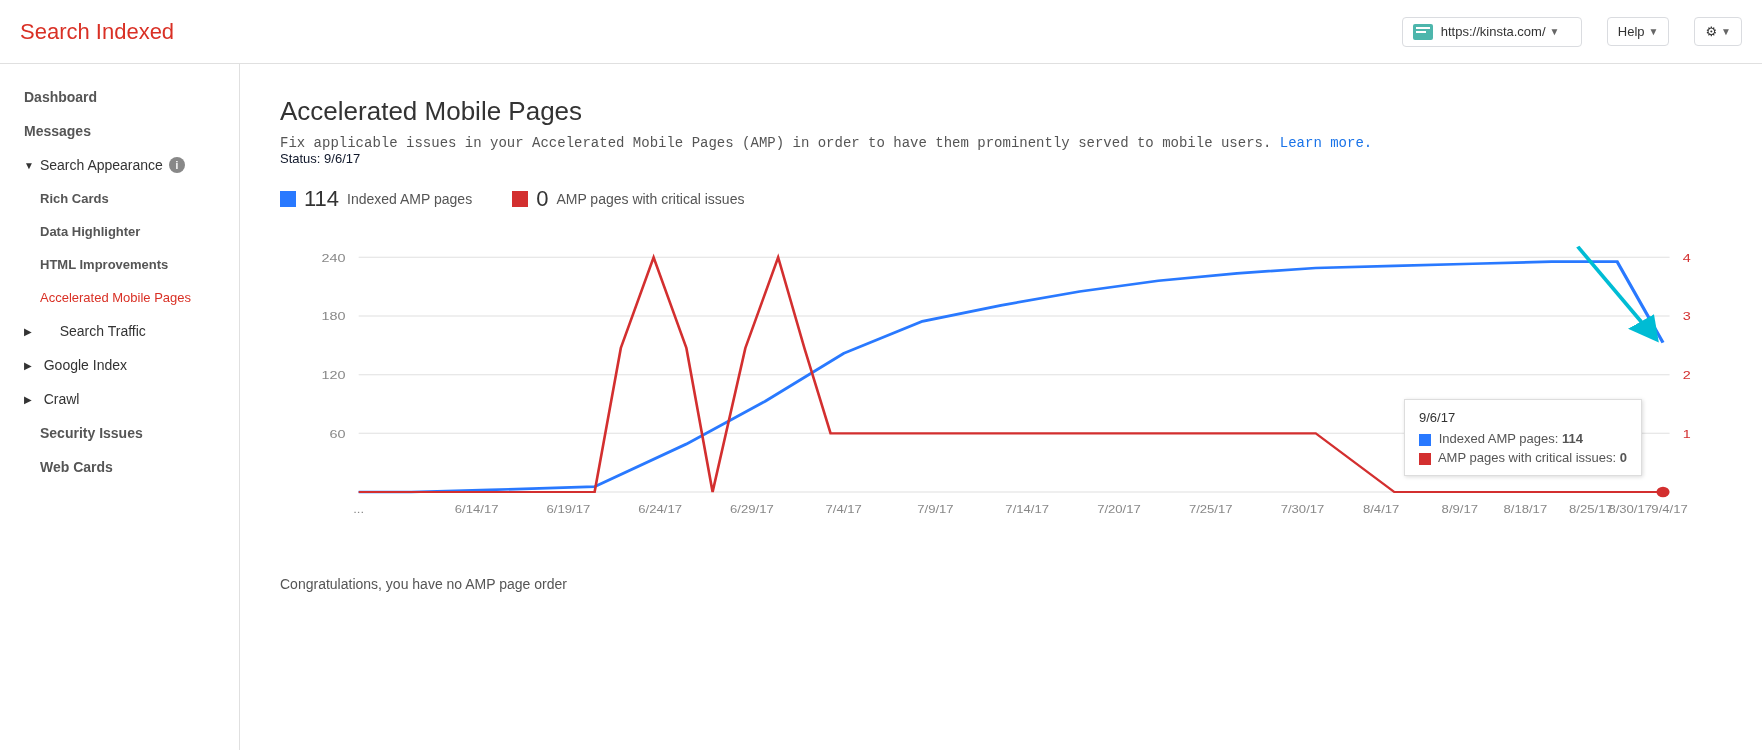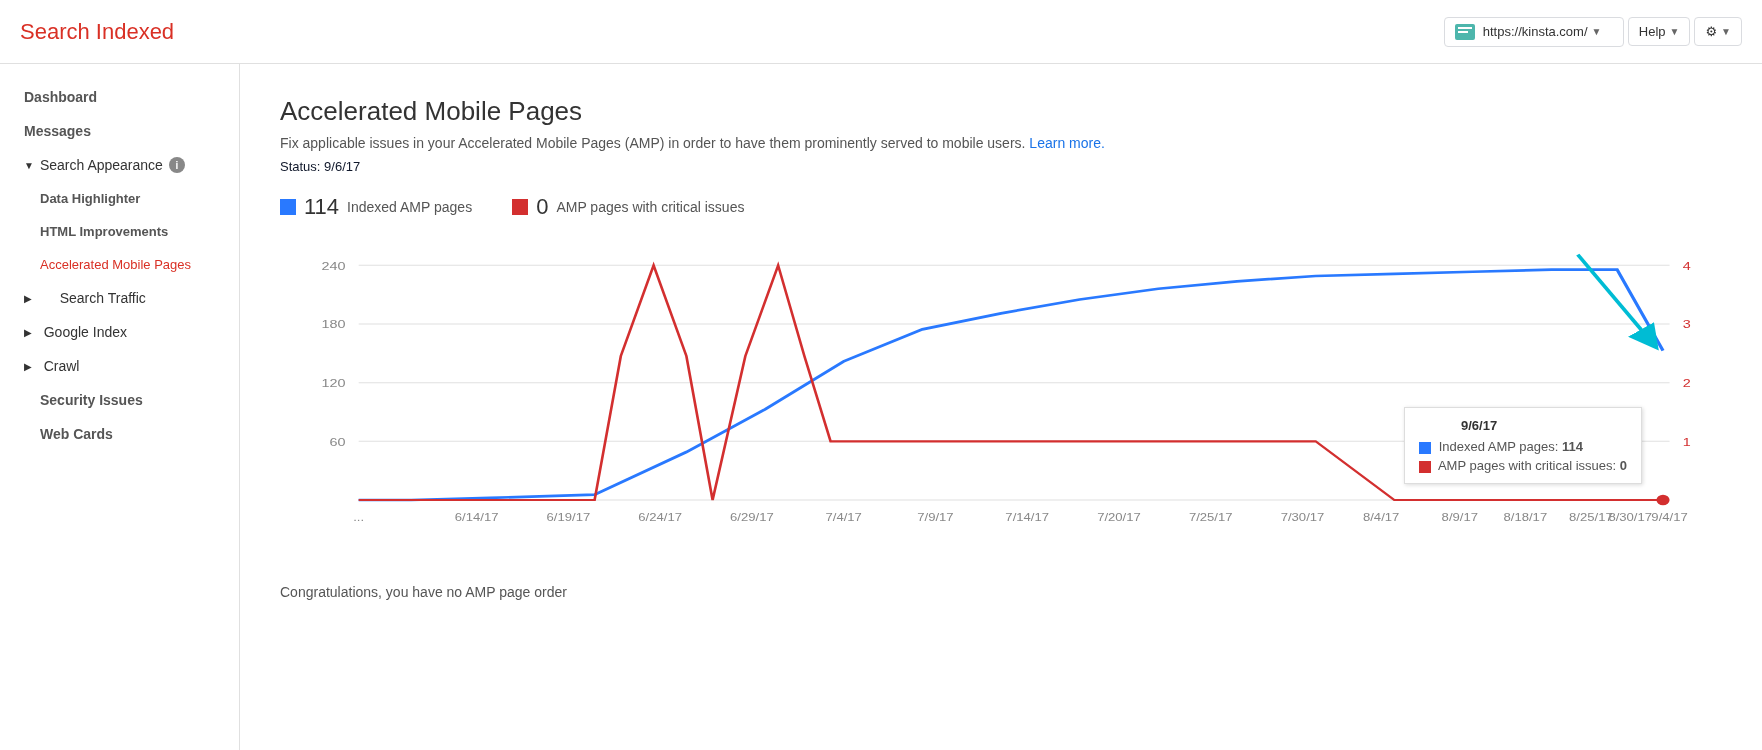--- a/index.html
+++ b/index.html
@@ -16,21 +16,21 @@
     }
     #header-title {
       color: #d93025;
       font-size: 22px;
       font-weight: 400;
       letter-spacing: 0;
     }
     #header-controls {
       display: flex;
       align-items: center;
-      gap: 4px;
+      gap: 25px;
     }
     .header-btn {
       display: flex;
       align-items: center;
       gap: 4px;
       border: 1px solid #dadce0;
       border-radius: 4px;
       padding: 6px 10px;
       background: #fff;
       cursor: pointer;
@@ -132,21 +132,22 @@
     }
     #page-title {
       font-size: 26px;
       font-weight: 400;
       color: #333;
       margin-bottom: 8px;
     }
     #page-description {
       font-size: 14px;
       color: #555;
-      margin-bottom: 8px;
+      margin-bottom: 0;
+      font-family: Liberation Mono, monospace;
     }
     #page-description a {
       color: #1a73e8;
       text-decoration: none;
     }
     #status-line {
       font-size: 13px;
       color: #0f172a;
       margin-bottom: 20px;
     }
@@ -195,23 +196,22 @@
       right: 80px;
       bottom: 80px;
       background: #fff;
       border: 1px solid #ddd;
       padding: 10px 14px;
       font-size: 13px;
       box-shadow: 1px 1px 4px rgba(0,0,0,0.15);
       min-width: 220px;
     }
     #tooltip-date {
-      font-weight: 700;
+      font-weight: 400;
       margin-bottom: 6px;
-      margin-left: 42px;
     }
     #tooltip-line1 { margin-bottom: 4px; color: #555; }
     #tooltip-line2 { color: #555; }
     .tooltip-val { font-weight: 700; }
 
     #success-msg {
       font-size: 14px;
       color: #555;
       margin-top: 8px;
     }
@@ -244,20 +244,23 @@
     <div class="nav-item">
       <span>Dashboard</span>
     </div>
     <div class="nav-item">
       <span>Messages</span>
     </div>
     <div class="nav-item section-header">
       <span class="arrow">▼</span>
       <span>Search Appearance</span>
       <span class="info-circle">i</span>
+    </div>
+    <div class="nav-item sub-item">
+      <span>Rich Cards</span>
     </div>
     <div class="nav-item sub-item">
       <span>Data Highlighter</span>
     </div>
     <div class="nav-item sub-item">
       <span>HTML Improvements</span>
     </div>
     <div class="nav-item sub-item active">
       <span>Accelerated Mobile Pages</span>
     </div>

